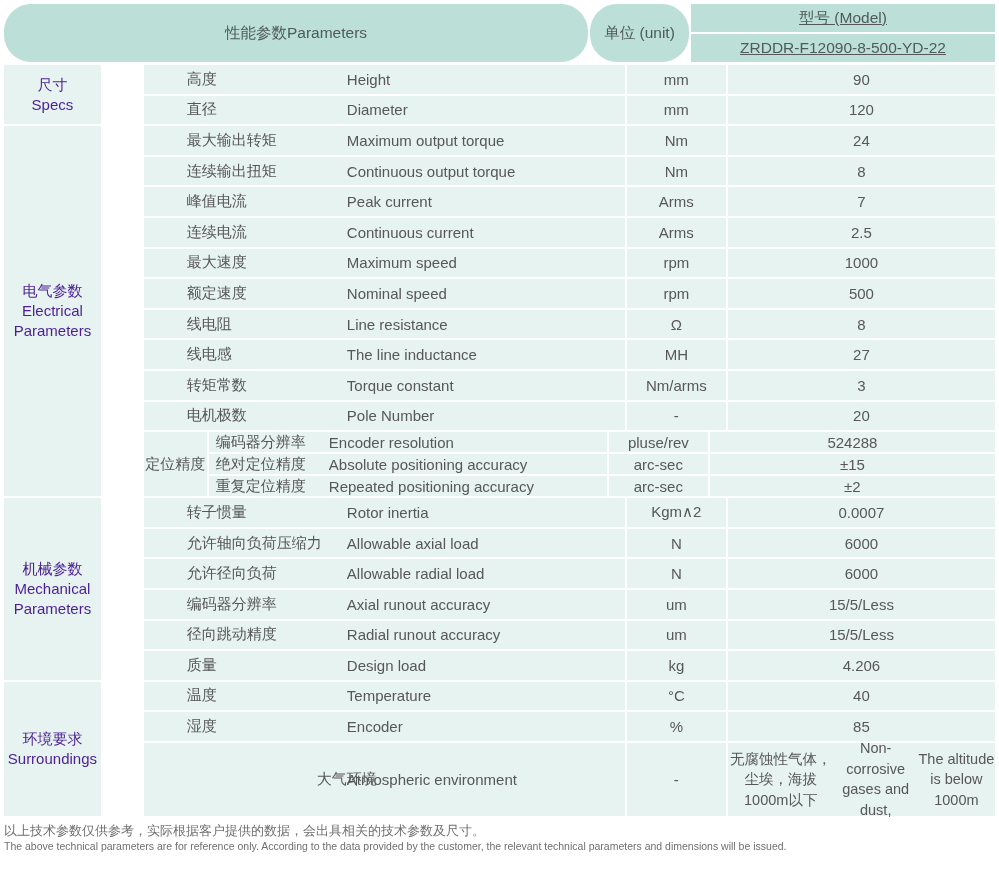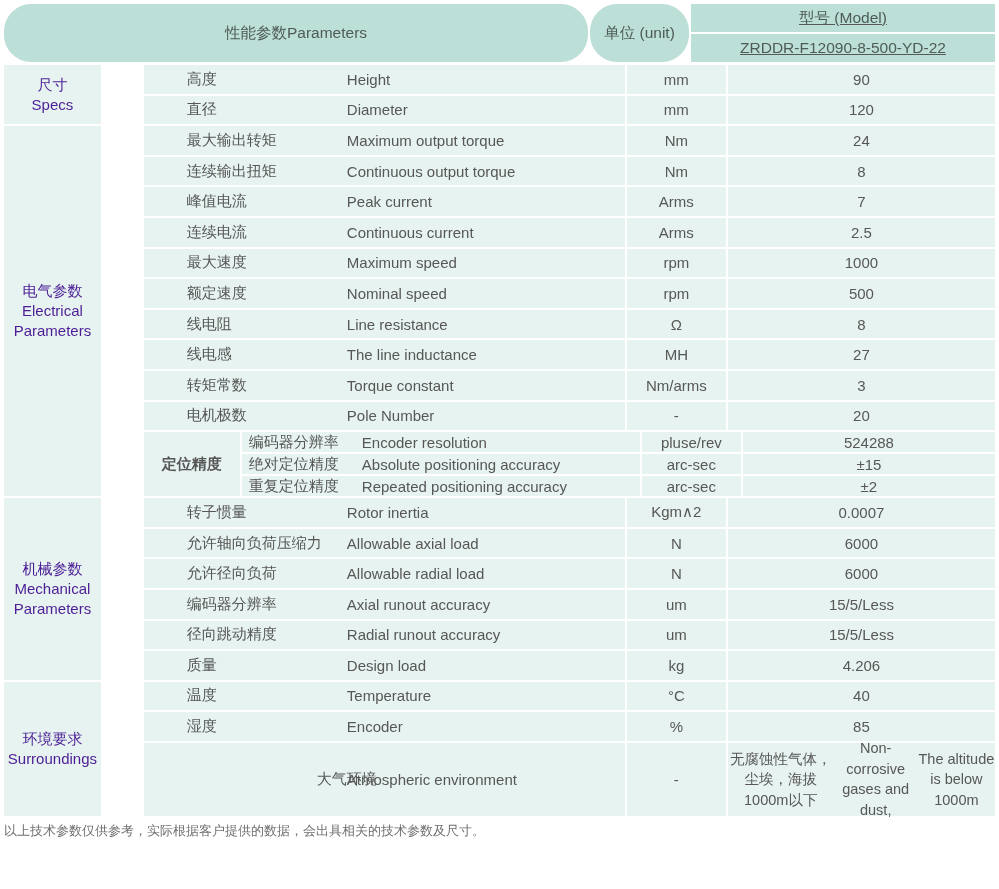--- a/index.html
+++ b/index.html
@@ -30,21 +30,21 @@
   .r{display:flex;gap:2px;height:28.6px;}
   .c-param{width:481px;background:var(--row-bg);position:relative;display:flex;align-items:center;font-size:15px;}
   .c-param .cn{position:absolute;left:43px;white-space:nowrap;}
   .c-param .en{position:absolute;left:203px;white-space:nowrap;}
   .c-param .cn-atm{left:173px;}
   .c-unit{width:99px;background:var(--row-bg);display:flex;align-items:center;justify-content:center;font-size:15px;}
   .c-value{flex:1;background:var(--row-bg);display:flex;align-items:center;justify-content:center;font-size:15px;}
 
   
   .subgroup{display:flex;gap:2px;}
-  .sub-label{width:96px;background:var(--row-bg);display:flex;align-items:center;justify-content:center;font-size:15px;font-weight:bold;}
+  .sub-label{width:63px;background:var(--row-bg);display:flex;align-items:center;justify-content:center;font-size:15px;}
   .sub-rows{flex:1;display:flex;flex-direction:column;gap:2px;}
   .r-sub{display:flex;gap:2px;height:20px;}
   .c-param2{width:398px;background:var(--row-bg);position:relative;display:flex;align-items:center;font-size:15px;}
   .c-param2 .cn2{position:absolute;left:7px;white-space:nowrap;}
   .c-param2 .en2{position:absolute;left:120px;white-space:nowrap;}
 
   
   .r-tall{height:73px;}
   .c-value-multi{flex-direction:row;line-height:1.42;font-size:14.5px;text-align:center;}
 
@@ -300,15 +300,16 @@
           <span>无腐蚀性气体，尘埃，海拔1000m以下</span>
           <span>Non-corrosive gases and dust,</span>
           <span>The altitude is below 1000m</span>
         </div>
       </div>
     </div>
   </div>
 
   <div class="notes">
     <div class="note-cn">以上技术参数仅供参考，实际根据客户提供的数据，会出具相关的技术参数及尺寸。</div>
+    <div class="note-en">The above technical parameters are for reference only. According to the data provided by the customer, the relevant technical parameters and dimensions will be issued.</div>
   </div>
 
 </div>
 
 </body></html>

